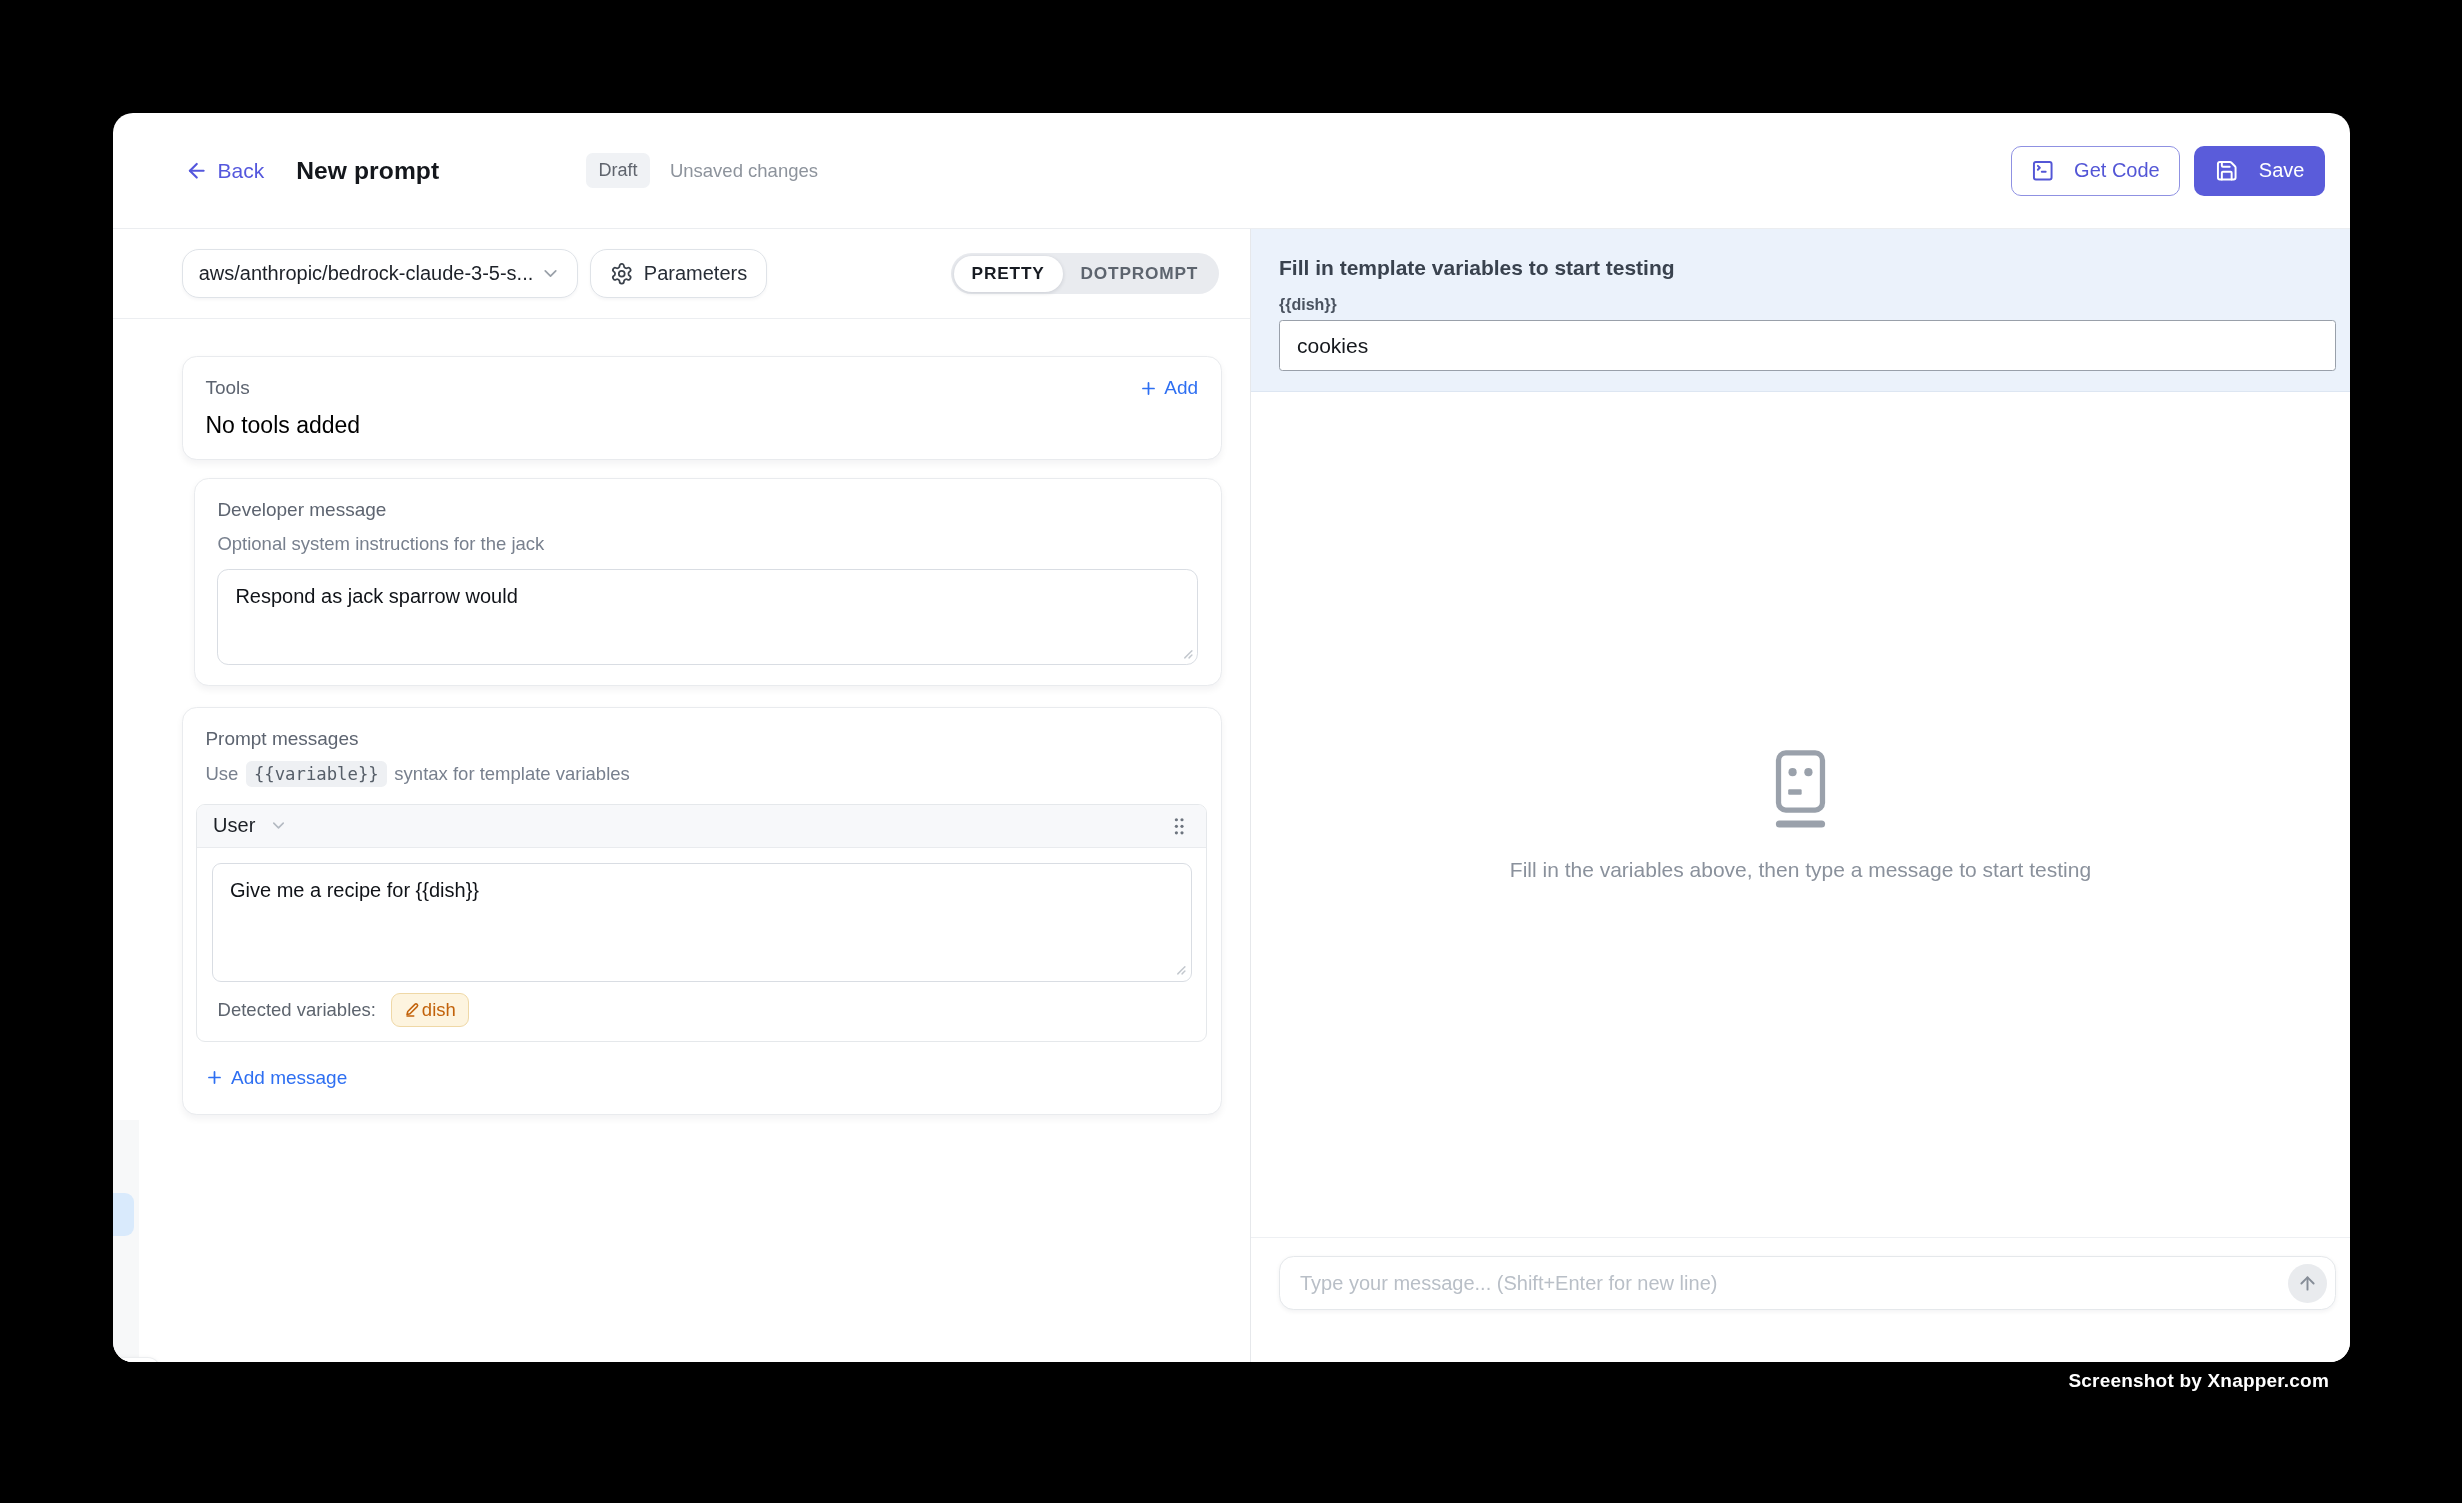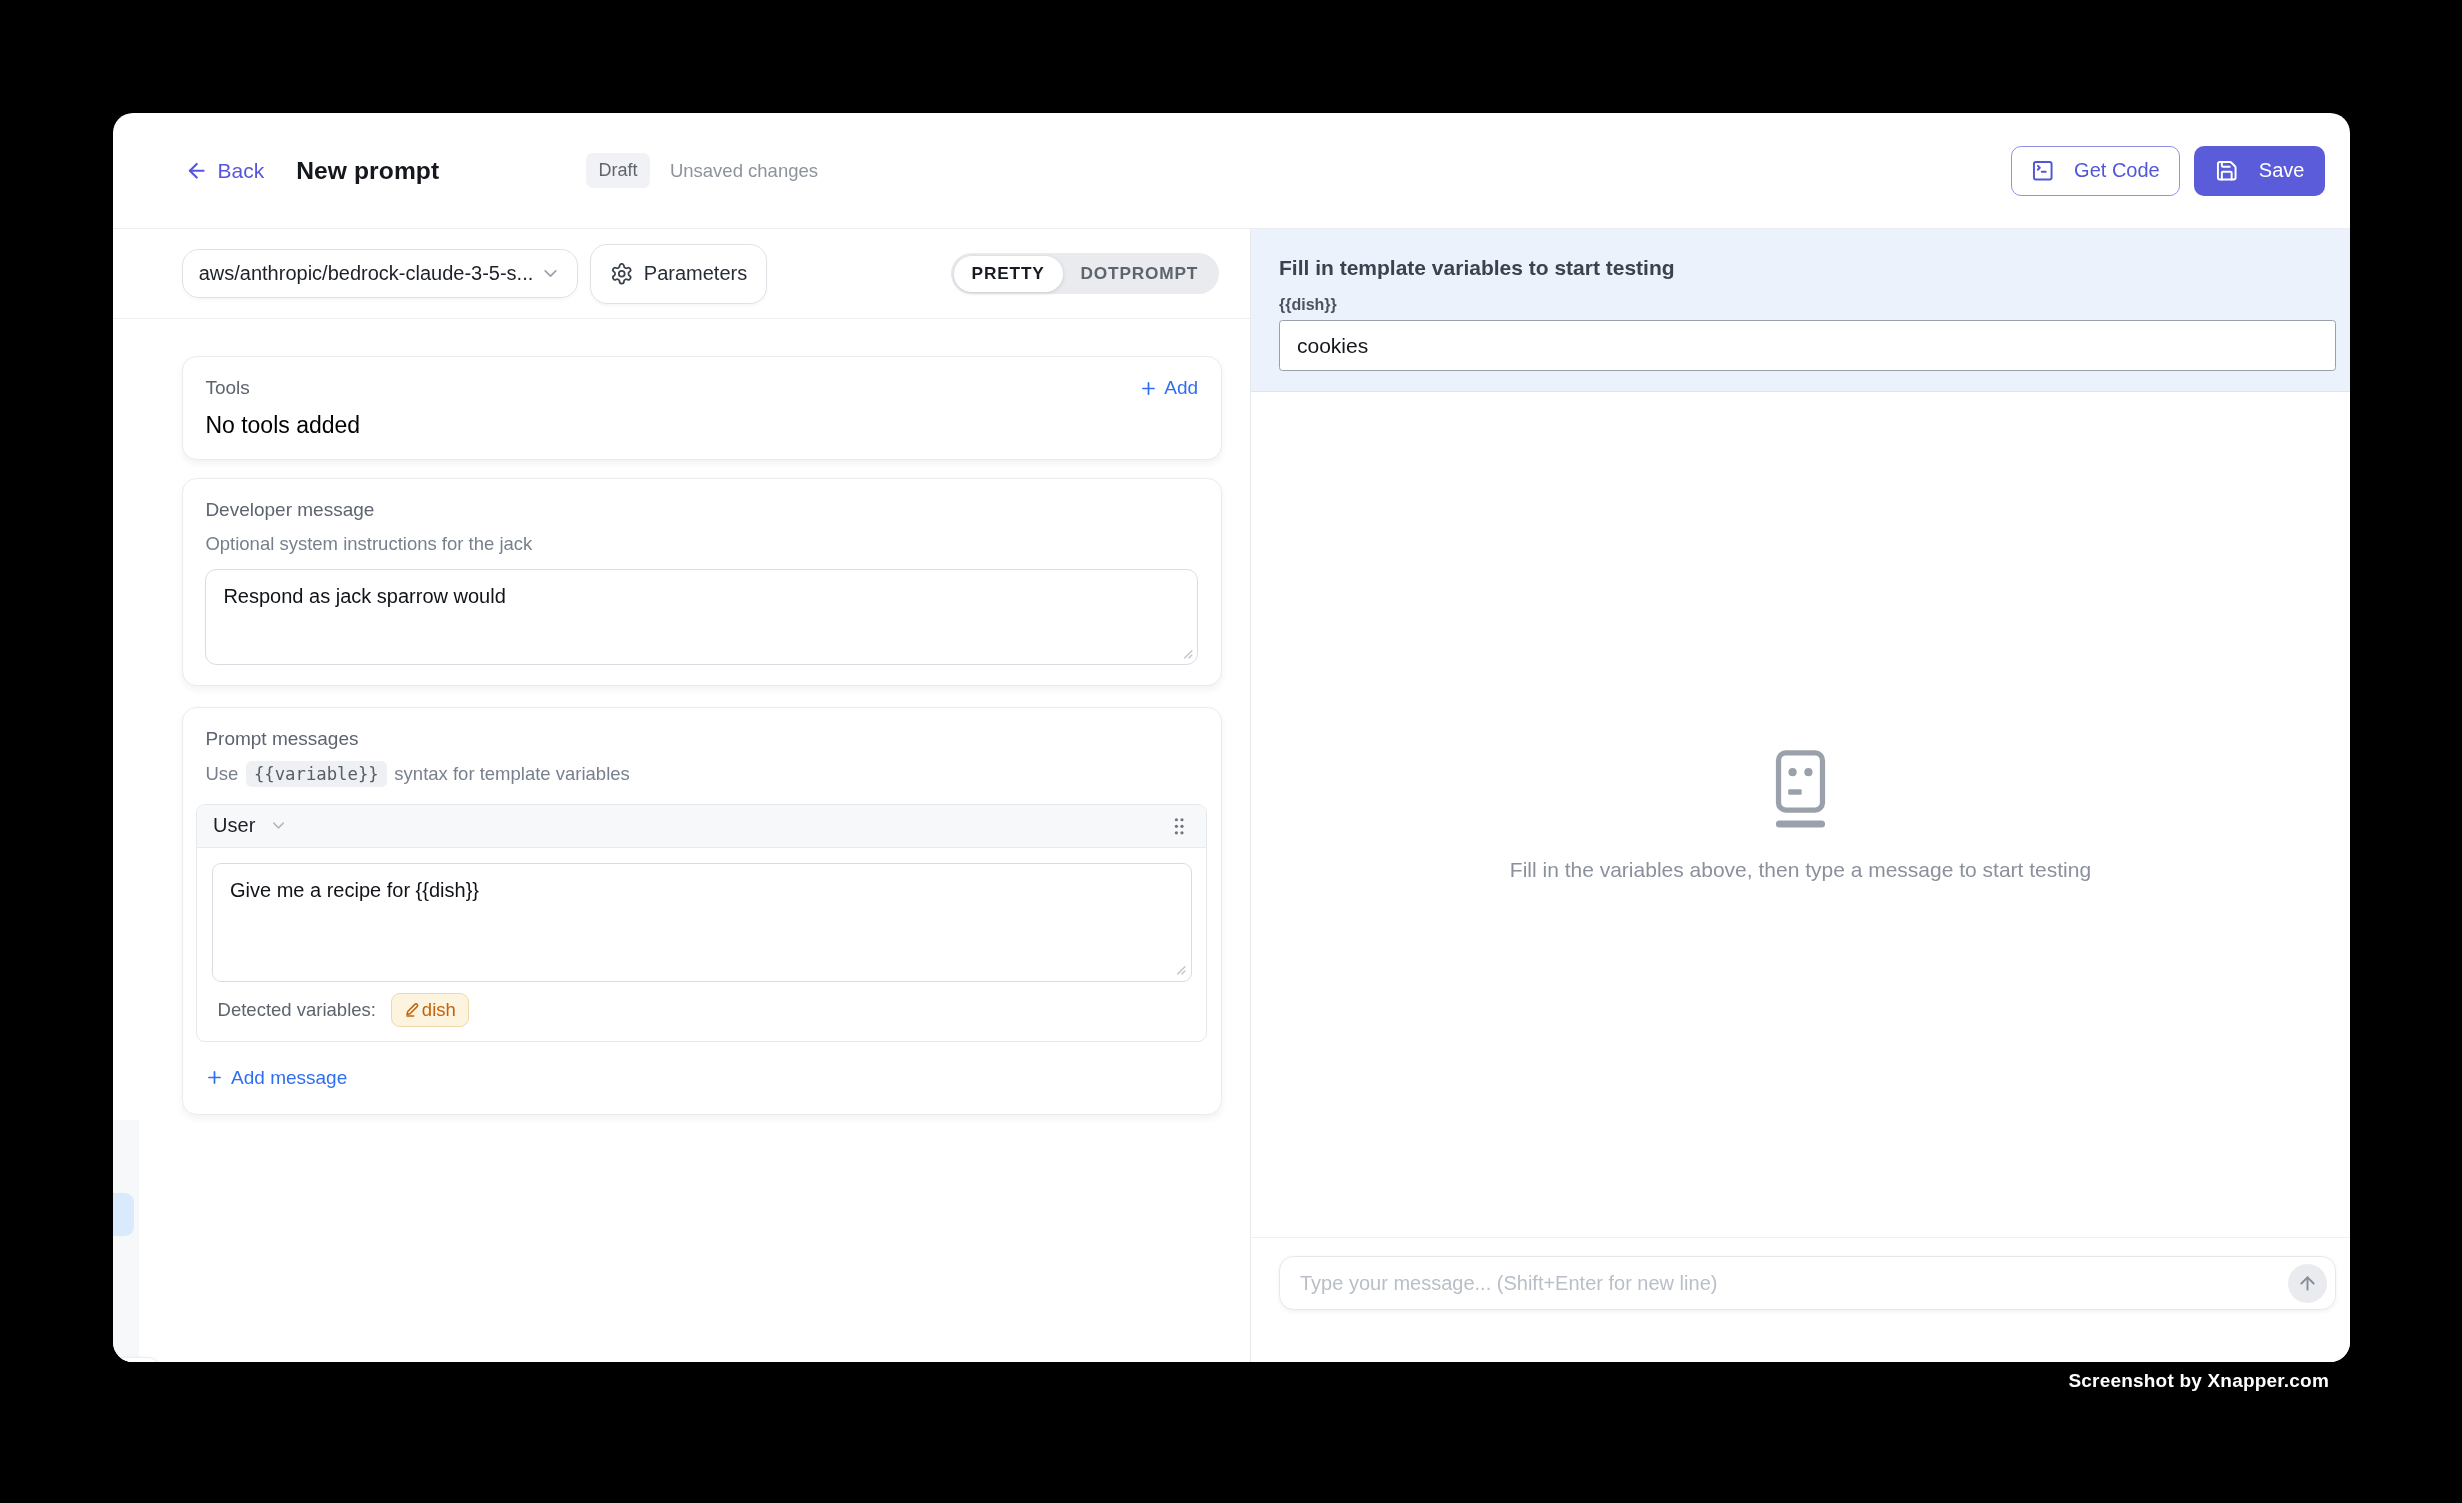--- a/index.html
+++ b/index.html
@@ -35,38 +35,38 @@
   
   .editor-panel { width: 1138px; flex: 0 0 1138px; border-right: 1.1px solid #e6e8eb; display: flex; flex-direction: column; position: relative; }
   .toolbar { height: 90px; flex: 0 0 90px; border-bottom: 1.1px solid #eceef1; display: flex; align-items: center; padding: 0 31px 0 69px; }
   .model-select {
     width: 396px; height: 49px; border: 1.1px solid #dfe3e8; border-radius: 17px; background: #fff;
     display: flex; align-items: center; justify-content: space-between; padding: 0 15.7px;
     font-size: 20px; color: #1d2128; cursor: pointer; box-shadow: 0 1.1px 3.4px rgba(17,24,39,.04);
   }
   .model-select svg { width: 21px; height: 21px; color: #9aa1a9; }
   .params-btn {
-    height: 60px; margin-left: 12.3px; padding: 0 19px; border: 1.1px solid #dfe3e8; border-radius: 17px; background: #fff;
+    height: 49px; margin-left: 12.3px; padding: 0 19px; border: 1.1px solid #dfe3e8; border-radius: 17px; background: #fff;
     display: inline-flex; align-items: center; gap: 10px; font-size: 20px; color: #272d36; font-family: inherit;
     cursor: pointer; box-shadow: 0 1.1px 3.4px rgba(17,24,39,.04);
   }
   .params-btn svg { width: 23.5px; height: 23.5px; color: #3a414b; }
   .segmented { margin-left: auto; height: 41px; background: #e9ebef; border-radius: 22.4px; padding: 2.8px; display: flex; align-items: center; }
   .seg { height: 36px; padding: 0 18px; border-radius: 19px; display: flex; align-items: center; font-size: 17.3px; font-weight: 700; letter-spacing: 0.8px; color: #5d646e; cursor: pointer; }
   .seg.active { background: #fff; color: #171b22; box-shadow: 0 1.1px 4.5px rgba(17,24,39,.14); }
 
   .editor-scroll { flex: 1; padding: 37px 28.5px 0 69px; overflow: hidden; }
   .card-box { background: #fff; border: 1.1px solid #e9ebee; border-radius: 14.6px; box-shadow: 0 3.4px 7.8px rgba(17,24,39,.05); padding: 20px 22.4px; }
   .card-title { font-size: 19px; color: #5d6470; }
   .row-between { display: flex; align-items: center; justify-content: space-between; }
   .muted { font-size: 23px; color: #000000; margin-top: 13.4px; }
   .add-link { display: inline-flex; align-items: center; gap: 6.7px; color: #2e6ff2; font-size: 19px; font-weight: 500; cursor: pointer; }
   .add-link svg { width: 19px; height: 19px; }
 
-  .card-dev { margin-top: 18px; }
+  .card-dev { margin-top: 18px; margin-left: 12px; }
   .subtitle { margin-top: 11.2px; font-size: 18.5px; color: #78808e; }
   .ta-wrap { position: relative; margin-top: 14.6px; }
   .ta {
     width: 100%; display: block; border: 1.1px solid #d9dde3; border-radius: 11.2px; padding: 12.3px 17px;
     font-size: 20px; color: #101318; font-family: inherit; resize: none; outline: none; background: #fff; line-height: 1.45;
   }
   .ta-dev { height: 96px; }
   .ta-msg { height: 119px; border-radius: 9px; }
   .grip-corner { position: absolute; right: 4.5px; bottom: 5.6px; width: 17px; height: 17px; color: #c3c8ce; }
 

